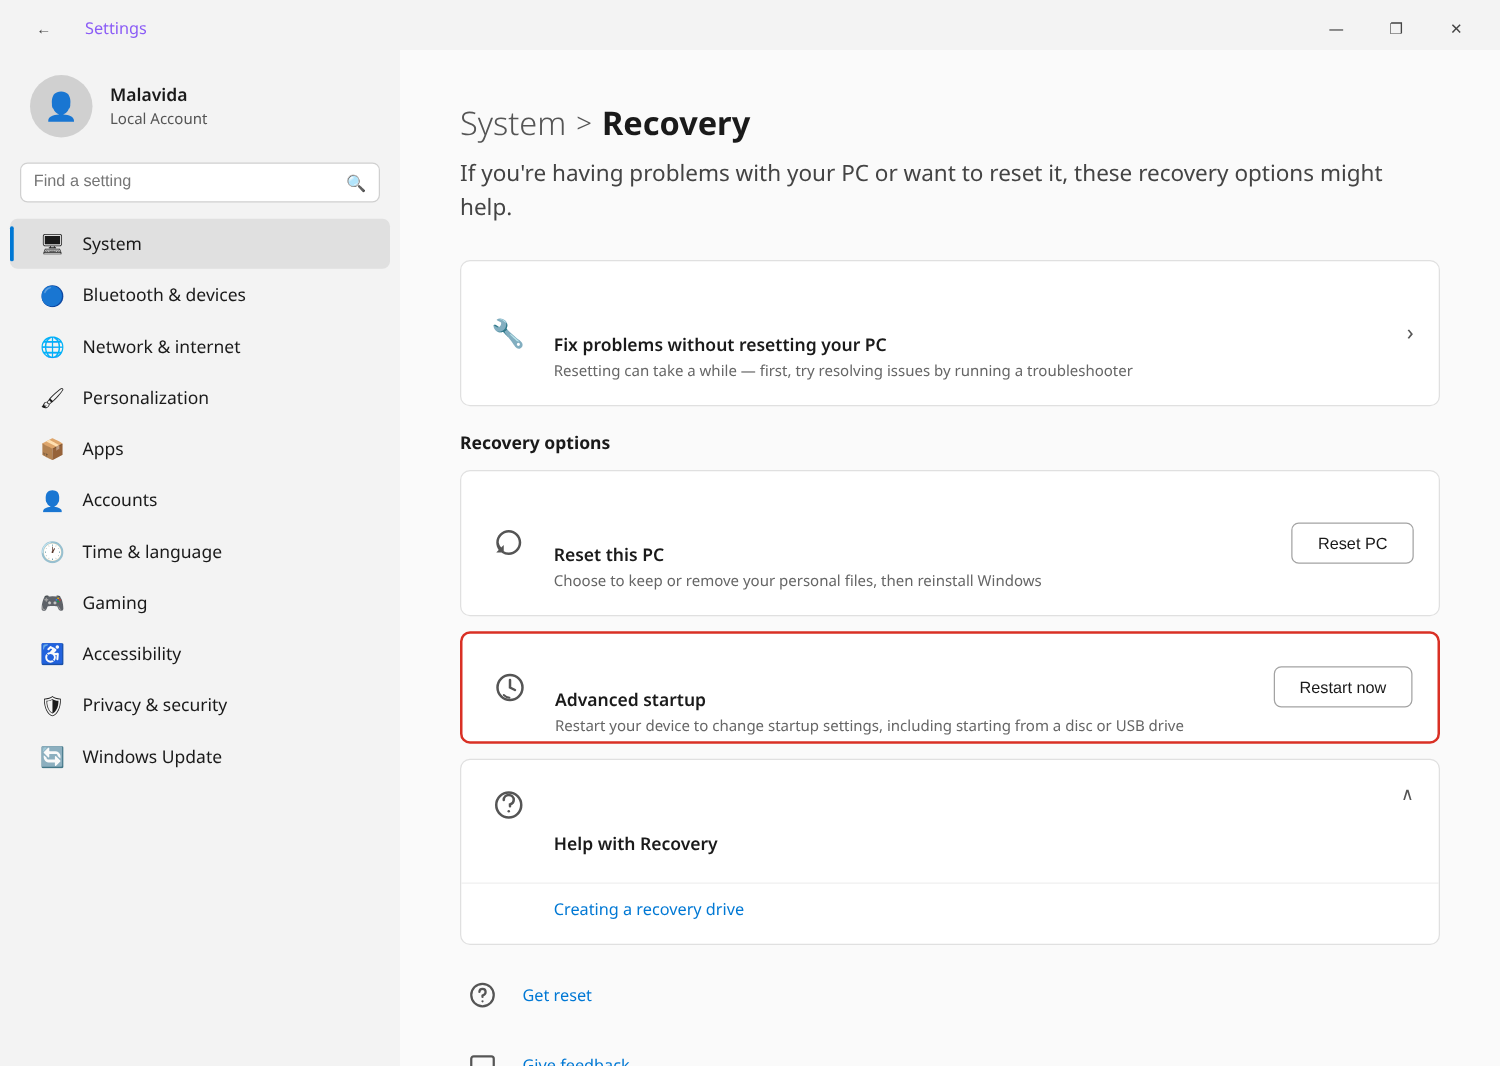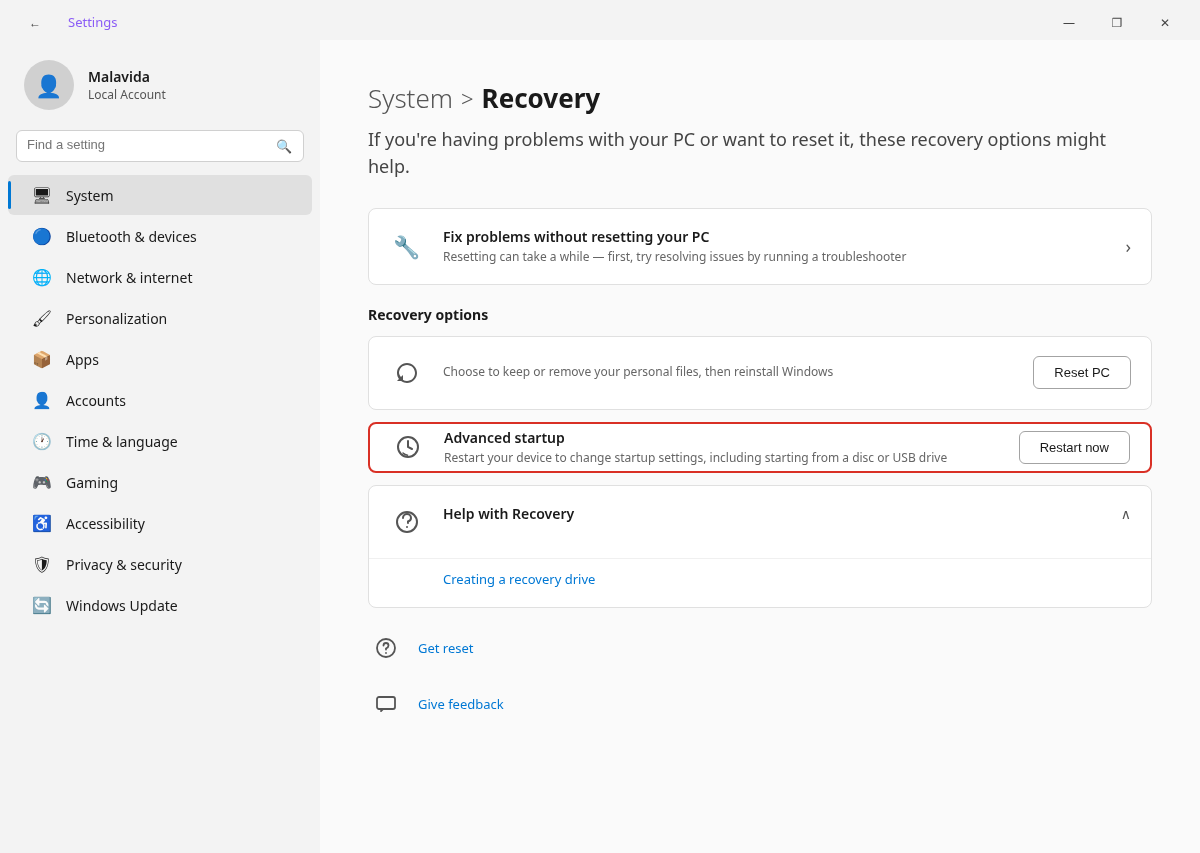--- a/index.html
+++ b/index.html
@@ -201,21 +201,21 @@
       width: 36px;
       height: 36px;
       display: flex;
       align-items: center;
       justify-content: center;
       flex-shrink: 0;
       font-size: 22px;
       color: #555;
     }
 
-    .card-text { flex: 1; }
+    .card-text { flex: 1; margin-top: 40px; }
     .card-title { font-size: 14px; font-weight: 600; color: #1a1a1a; margin-bottom: 3px; }
     .card-desc { font-size: 12px; color: #666; line-height: 1.4; }
 
     .card-action {
       font-size: 18px;
       color: #555;
     }
 
     .card-btn {
       background: white;
@@ -413,20 +413,21 @@
     <div class="section-label">Recovery options</div>
 
     <div class="card">
       <div class="card-row">
         <div class="card-icon">
           <svg width="28" height="28" viewBox="0 0 28 28" fill="none">
             <path d="M14 4C8.477 4 4 8.477 4 14c0 2.21.715 4.254 1.926 5.914L4 22h6v-6l-2.09 2.09A7.96 7.96 0 0 1 6 14c0-4.418 3.582-8 8-8s8 3.582 8 8-3.582 8-8 8a7.97 7.97 0 0 1-4.243-1.222l-1.424 1.424A9.956 9.956 0 0 0 14 24c5.523 0 10-4.477 10-10S19.523 4 14 4z" fill="#555"></path>
           </svg>
         </div>
         <div class="card-text">
+          <div class="card-title">Reset this PC</div>
           <div class="card-desc">Choose to keep or remove your personal files, then reinstall Windows</div>
         </div>
         <button class="card-btn">Reset PC</button>
       </div>
     </div>
 
     <div class="card-highlighted">
       <div class="card-row">
         <div class="card-icon">
           <svg width="28" height="28" viewBox="0 0 28 28" fill="none">

